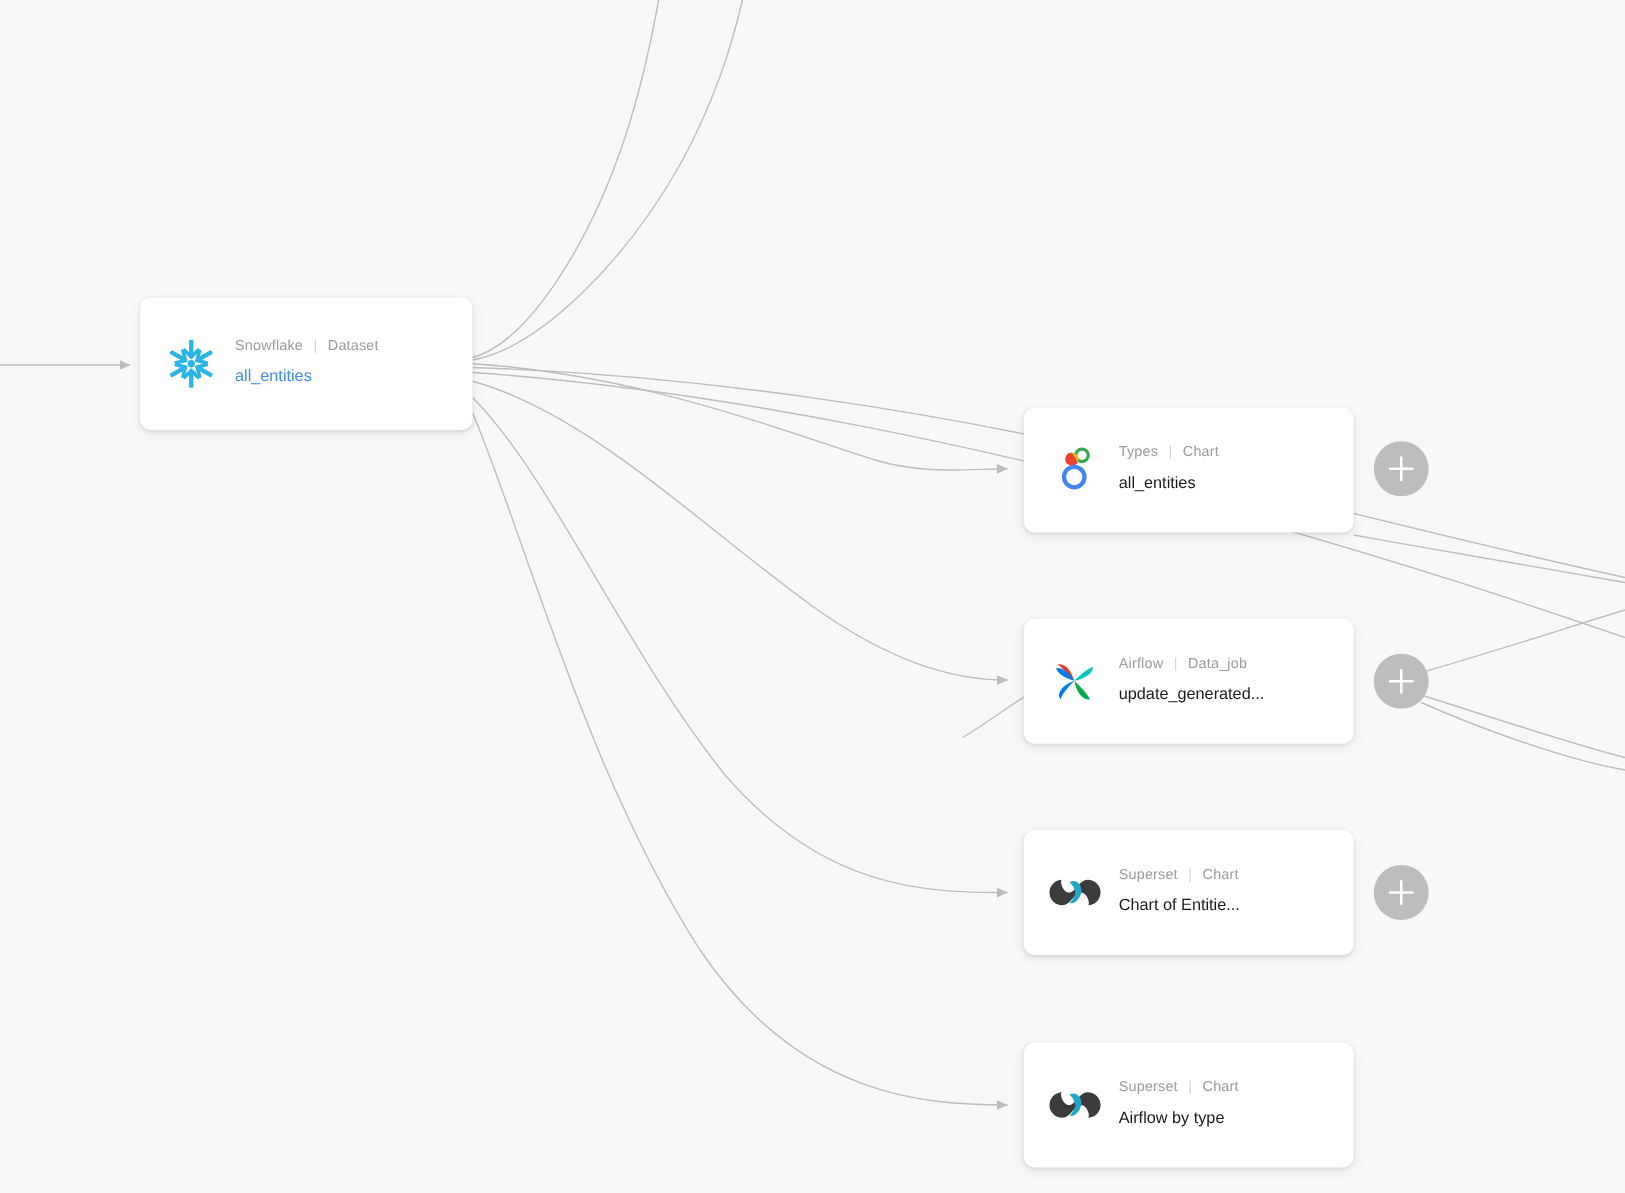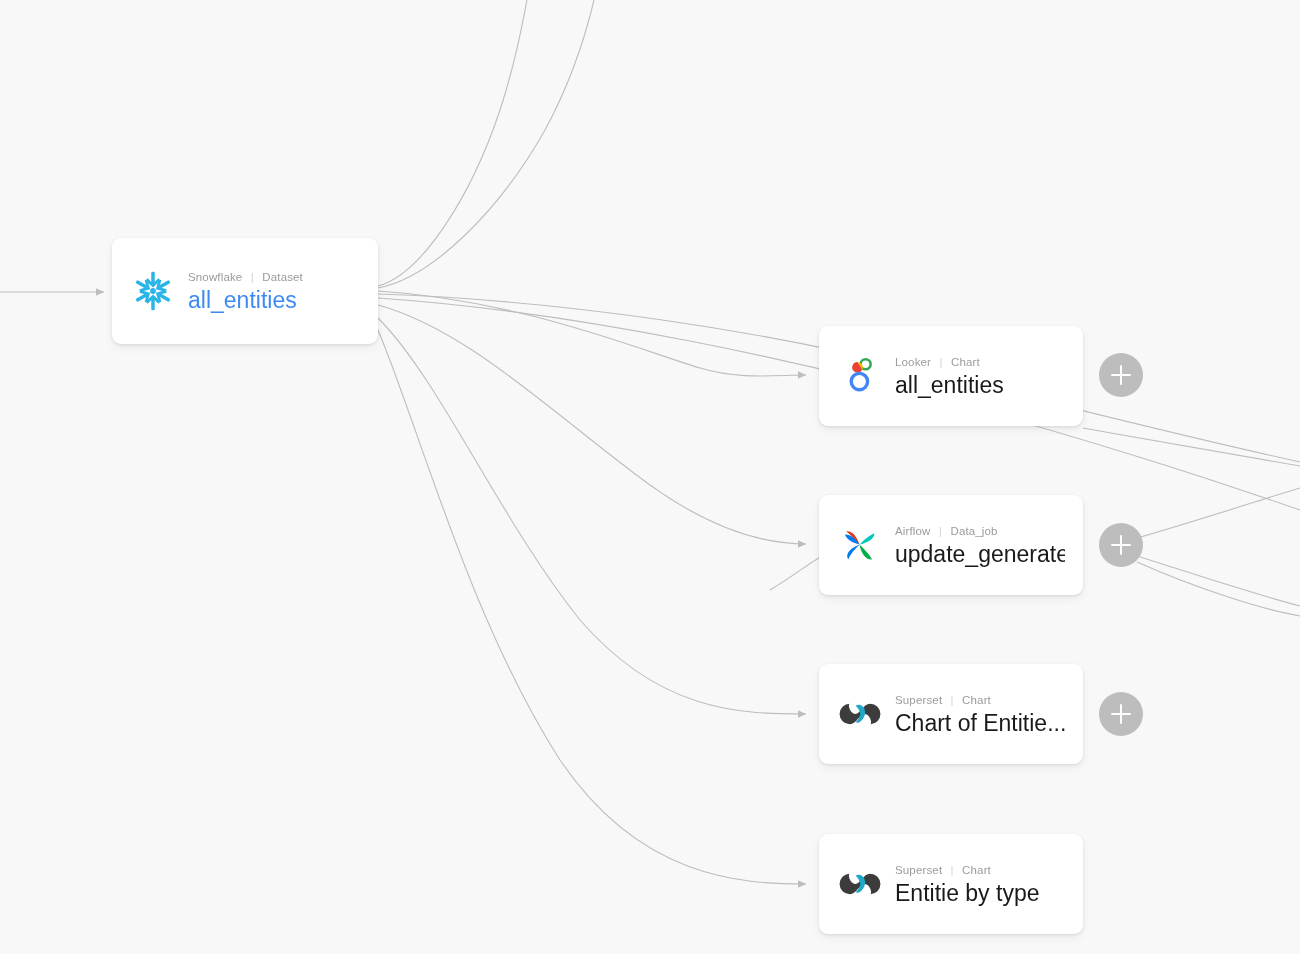--- a/index.html
+++ b/index.html
@@ -66,42 +66,42 @@
     margin-bottom: 3px;
   }
 
   .node-meta .sep {
     display: inline-block;
     margin: 0 5px;
     color: #d4d4d4;
   }
 
   .node-title {
-    font-size: 23px;
+    font-size: 13px;
     line-height: 25px;
     color: #1a1a1a;
     white-space: nowrap;
     overflow: hidden;
   }
 
   .node-title.link {
     color: #3d8bf2;
   }
 
   
   #node-source {
     left: 112px;
     top: 238px;
     width: 266px;
     height: 106px;
   }
 
   
   #node-looker   { left: 819px; top: 326px; width: 264px; height: 100px; }
-  #node-airflow  { left: 819px; top: 495px; width: 264px; height: 100px; justify-content: center; }
+  #node-airflow  { left: 819px; top: 495px; width: 264px; height: 100px; }
   #node-chart-1  { left: 819px; top: 664px; width: 264px; height: 100px; }
   #node-chart-2  { left: 819px; top: 834px; width: 264px; height: 100px; }
 
   
   .expand-btn {
     position: absolute;
     width: 44px;
     height: 44px;
     border-radius: 50%;
     background: #bdbdbd;
@@ -214,21 +214,21 @@
       <svg class="ico-svg" width="40" height="40" viewBox="0 0 40 40" aria-hidden="true">
         <circle cx="25.6" cy="8.2" r="5.0" fill="none" stroke="#34a853" stroke-width="2.6"></circle>
         <path d="M17.6 6.2 a5.2 5.2 0 0 1 4.6 7.6 l-4.6 -2.4 z" fill="#fbbc04"></path>
         <path d="M17.6 6.2 a5.2 5.2 0 1 0 4.6 7.6 z" fill="#ea4335"></path>
         <path d="M17.6 6.2 a5.2 5.2 0 0 0 -4.6 7.6 l4.6 -2.4 z" fill="#ea4335"></path>
         <circle cx="19.4" cy="25.6" r="8.2" fill="none" stroke="#4285f4" stroke-width="3.4"></circle>
       </svg>
     </span>
     <span class="node-text">
       <span class="node-meta">
-        <span>Looker</span>
+        <span>Types</span>
         <span class="sep">|</span>
         <span>Chart</span>
       </span>
       <span class="node-title">all_entities</span>
     </span>
   </div>
 
   <div class="node" id="node-airflow">
     <span class="node-icon">
       <svg class="ico-svg" width="44" height="44" viewBox="0 0 44 44" aria-hidden="true">
@@ -272,21 +272,21 @@
         <path d="M15 4 A13 13 0 1 0 15 30 C24 30 27 17 34 17 C41 17 44 30 41 30 A13 13 0 1 0 41 4 C32 4 29 17 22 17 C15 17 12 4 15 4 Z" fill="#3c3c3c"></path>
         <path d="M22.5 6.5 C27 10 28.5 17 28.5 17 C28.5 17 27 24 22.5 27.5 C26 29.5 30 26 33 21 C35.5 16.5 35 11 31.5 7.5 C28.5 4.5 25 4.8 22.5 6.5 Z" fill="#20a7c9"></path>
       </svg>
     </span>
     <span class="node-text">
       <span class="node-meta">
         <span>Superset</span>
         <span class="sep">|</span>
         <span>Chart</span>
       </span>
-      <span class="node-title">Entitie by type</span>
+      <span class="node-title">Airflow by type</span>
     </span>
   </div>
 
   <button class="expand-btn" id="expand-looker">
     <span class="plus-h"></span>
     <span class="plus-v"></span>
   </button>
 
   <button class="expand-btn" id="expand-airflow">
     <span class="plus-h"></span>

